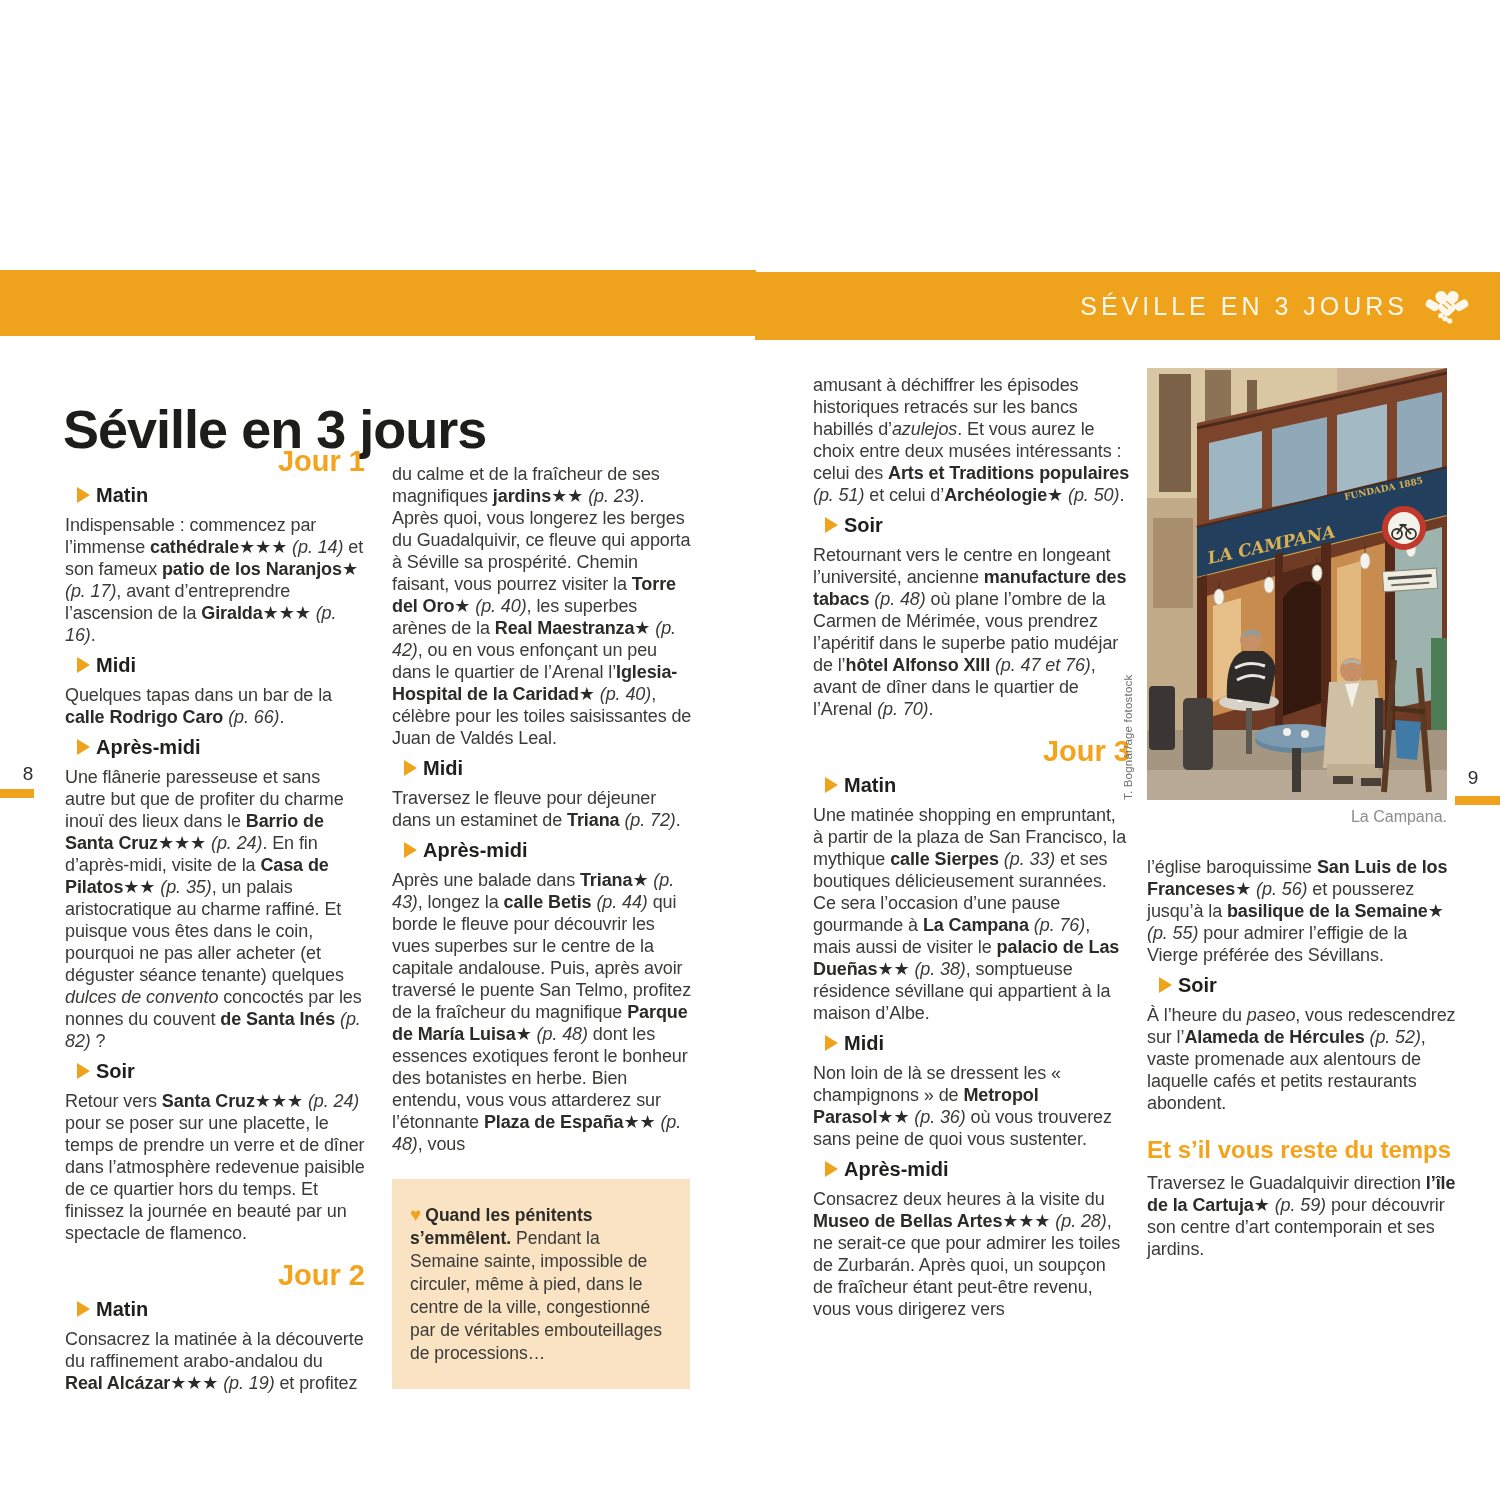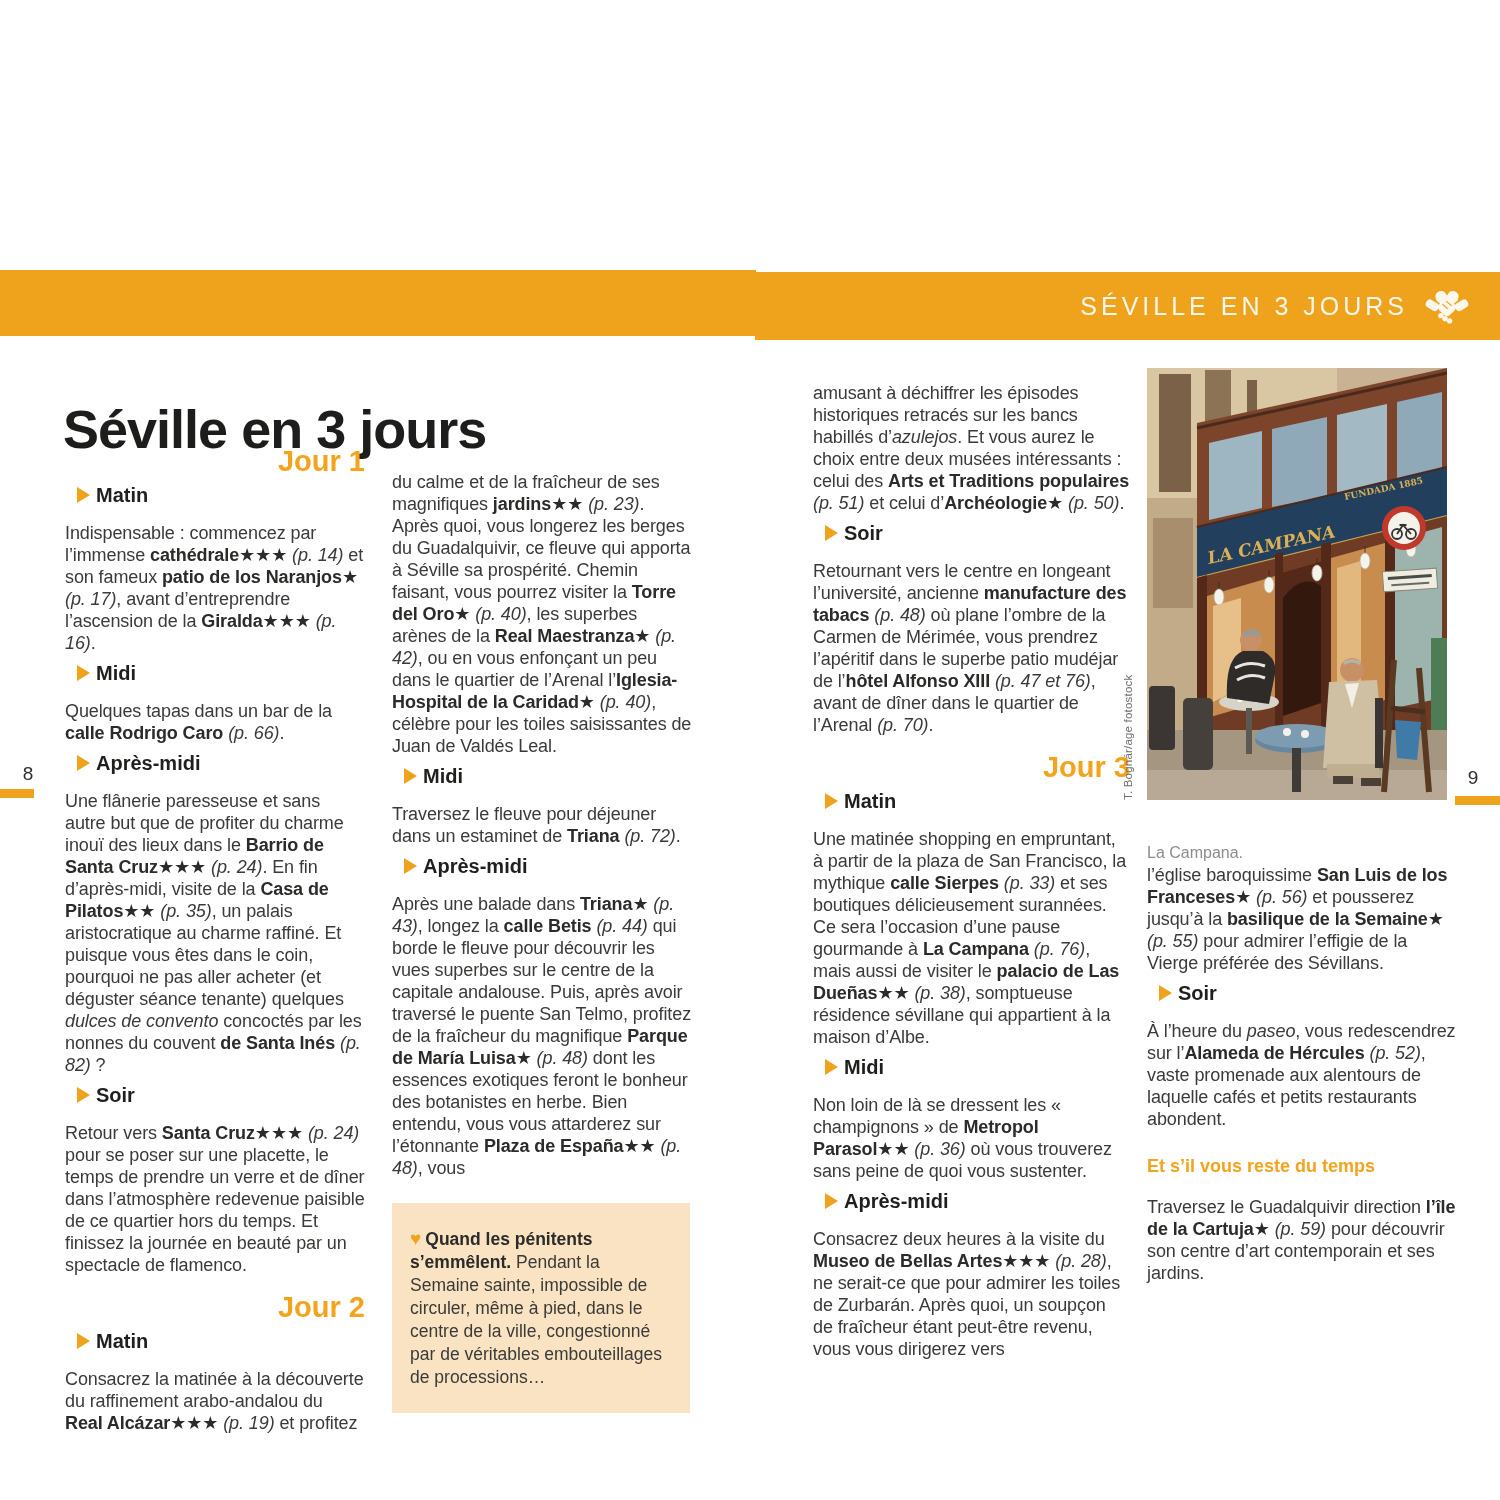--- a/index.html
+++ b/index.html
@@ -32,31 +32,31 @@
   .tabbar-right{left:1455px;top:796px;width:45px;}
 
   
   .page-title{
     position:absolute;left:63px;top:362px;
     font-size:54px;font-weight:bold;color:#1d1d1b;letter-spacing:-1px;
   }
 
   
   .col{position:absolute;}
-  .col p.body{margin:16px 0 8px 0;font-size:18px;line-height:22px;color:#3a3a38;letter-spacing:-0.1px;}
+  .col p.body{margin:8px 0 8px 0;font-size:18px;line-height:22px;color:#3a3a38;letter-spacing:-0.1px;}
   .b{font-weight:bold;color:#2b2b29;}
   .i{font-style:italic;}
   h2.day{
     color:#F4A31C;font-size:29px;line-height:30px;font-weight:bold;
     margin:16px 0 8px 0;
     text-align:right;
   }
   h2.day:first-child{margin-top:0;}
   h2.bigday{
-    color:#F4A31C;font-size:18px;line-height:28px;font-weight:bold;
+    color:#F4A31C;font-size:24px;line-height:28px;font-weight:bold;
     margin:22px 0 8px 0;
   }
   h3.sub{
     font-size:20px;line-height:22px;color:#1f1f1d;font-weight:bold;
     margin:8px 0 4px 0;display:flex;align-items:center;padding-left:12px;
   }
   .tri{
     width:0;height:0;display:inline-block;margin-right:6px;
     border-left:13px solid #EFA31D;border-top:8px solid transparent;border-bottom:8px solid transparent;
   }
@@ -65,22 +65,22 @@
     font-size:17.5px;line-height:23px;color:#3a3a38;
   }
   .heart{color:#F1A41E;font-size:19px;margin-right:4px;}
 
   
   .photo{
     position:absolute;left:1147px;top:368px;width:300px;height:432px;overflow:hidden;
     background:#c9b293;
   }
   .caption{
-    position:absolute;left:1147px;top:808px;width:300px;
-    font-size:16px;color:#8c8c8a;margin-top:36px;
+    position:absolute;left:1147px;top:808px;width:300px;text-align:right;
+    font-size:16px;color:#8c8c8a;
   }
   .credit{
     position:absolute;left:1122px;top:800px;width:432px;
     transform:rotate(-90deg);transform-origin:0 0;
     font-size:11.5px;color:#6f6f6d;letter-spacing:0.2px;
   }
 </style>
 </head>
 <body>
 

